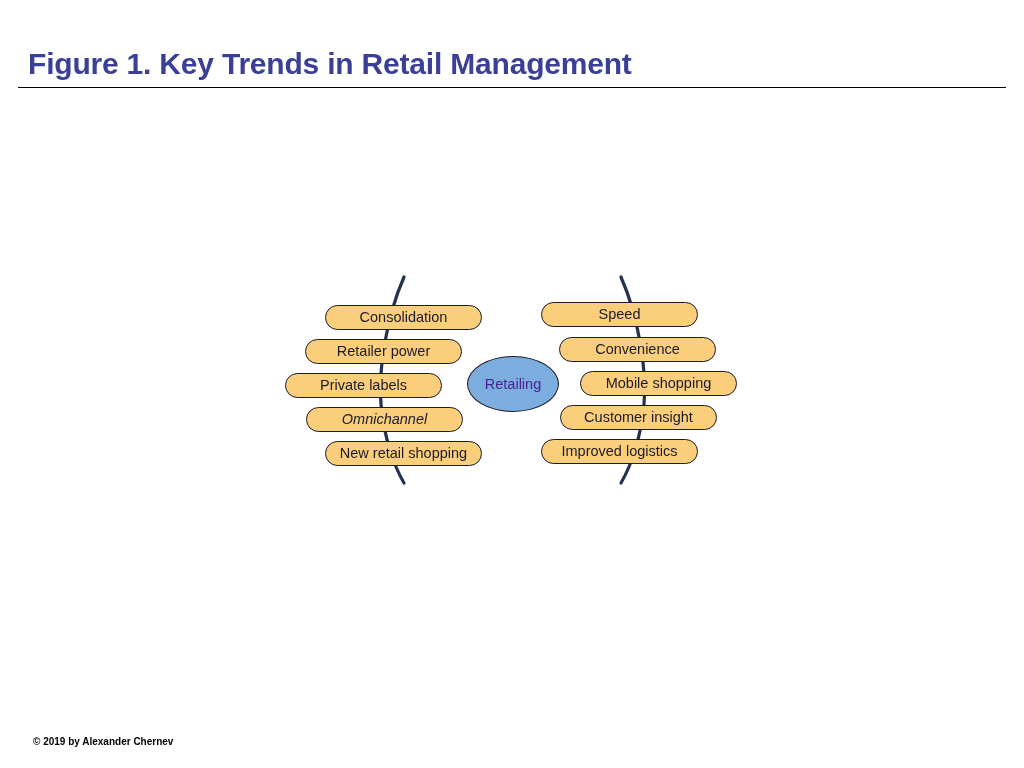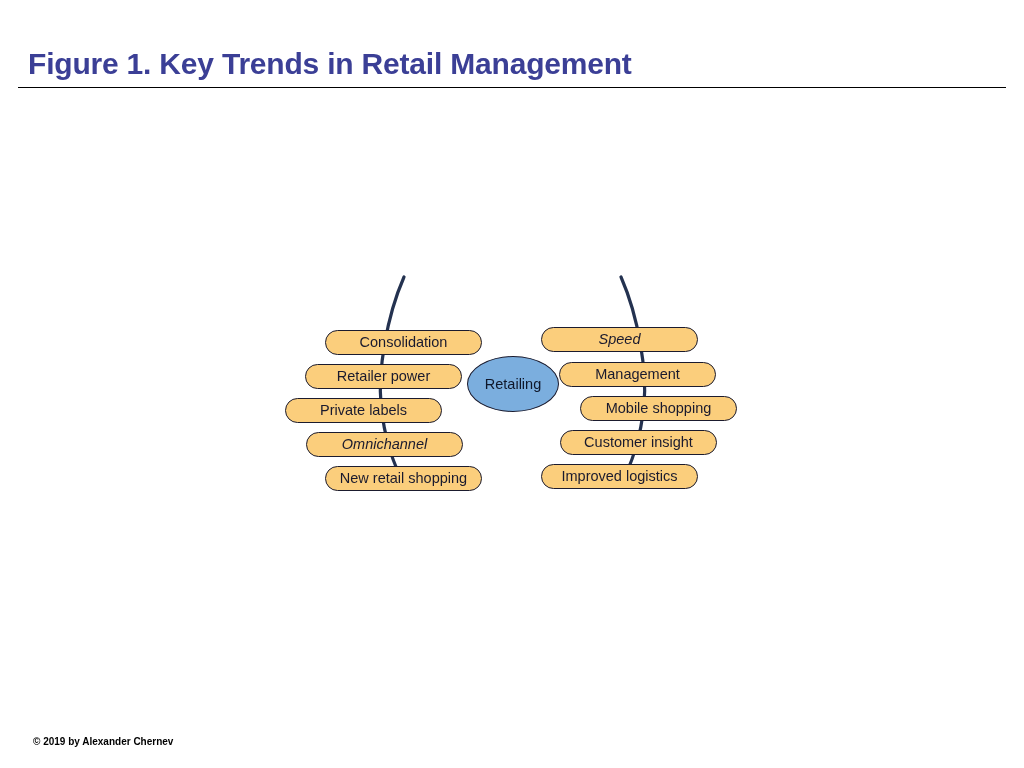--- a/index.html
+++ b/index.html
@@ -67,42 +67,41 @@
     border: 1.3px solid #1b1b2e;
     border-radius: 13px;
     color: #1a1a2e;
     font-size: 14.5px;
     line-height: 1;
     display: flex;
     align-items: center;
     justify-content: center;
     white-space: nowrap;
     z-index: 3;
-    margin-top: 25px;
   }
   .node-label {
     display: block;
     padding-bottom: 1px;
   }
 
   
   #hub-node {
     position: absolute;
     left: 467px;
     top: 356px;
     width: 92px;
     height: 56px;
     box-sizing: border-box;
     background: #7baede;
     border: 1.3px solid #1b1b2e;
     border-radius: 50%;
     display: flex;
     align-items: center;
     justify-content: center;
-    color: #0f172a;
+    color: #4c1d95;
     font-size: 14.5px;
     white-space: nowrap;
     z-index: 4;
   }
 
   
   #slide-footer {
     position: absolute;
     left: 33px;
     top: 736px;
@@ -140,25 +139,25 @@
   <div class="node" style="left:285px; top:373px; width:157px; height:25px;">
     <span class="node-label">Private labels</span>
   </div>
   <div class="node" style="left:306px; top:407px; width:157px; height:25px;font-style:italic;">
     <span class="node-label">Omnichannel</span>
   </div>
   <div class="node" style="left:325px; top:441px; width:157px; height:25px;">
     <span class="node-label">New retail shopping</span>
   </div>
 
-  <div class="node" style="left:541px; top:302px; width:157px; height:25px;font-style:italic;">
+  <div class="node" style="left:541px; top:302px; width:157px; height:25px;">
     <span class="node-label">Speed</span>
   </div>
   <div class="node" style="left:559px; top:337px; width:157px; height:25px;">
-    <span class="node-label">Management</span>
+    <span class="node-label">Convenience</span>
   </div>
   <div class="node" style="left:580px; top:371px; width:157px; height:25px;">
     <span class="node-label">Mobile shopping</span>
   </div>
   <div class="node" style="left:560px; top:405px; width:157px; height:25px;">
     <span class="node-label">Customer insight</span>
   </div>
   <div class="node" style="left:541px; top:439px; width:157px; height:25px;">
     <span class="node-label">Improved logistics</span>
   </div>

